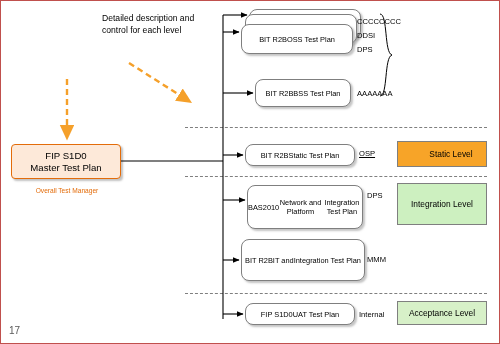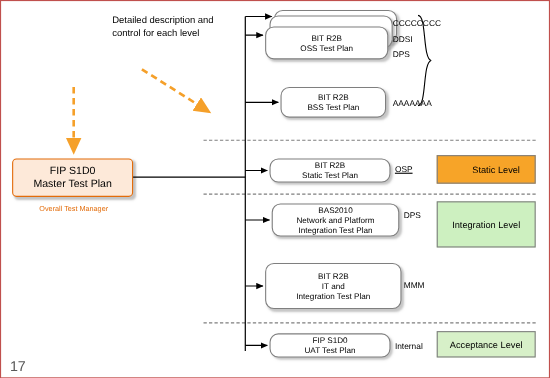--- a/index.html
+++ b/index.html
@@ -42,21 +42,21 @@
   }
   #master-sub {
     left:30px; top:186px; width:72px;
     color:#e36c0a; font-size:6.6px; line-height:8px;
     text-align:center; font-style:normal;
   }
 
   
   #page-num {
     left:8px; top:324px;
-    color:#595959; font-size:13px;
+    color:#595959; font-size:10px;
   }
 
   
   .band {
     box-sizing:border-box;
     border:1px solid #7f7f7f;
     display:flex; align-items:center; justify-content:center;
     font-size:8.4px; color:#000; text-align:center;
   }
   #band-component { left:396px; top:24px;  width:90px; height:44px; background:#ffffa0; }
@@ -70,33 +70,33 @@
     border-top:1px dashed #7f7f7f;
   }
 
   
   .doc {
     box-sizing:border-box;
     border:1px solid #7f7f7f;
     border-radius:8px;
     background:#ffffff;
     box-shadow:2px 2px 2px rgba(140,140,140,.5);
-    display:flex; flex-direction:column;
+    display:flex; 
     align-items:center; justify-content:center;
     font-size:7.4px; line-height:9px; color:#000;
     text-align:center;
   }
 
   
   #ghost1 { left:248px; top:8px;  width:112px; height:30px; }
   #ghost2 { left:244px; top:13px; width:112px; height:30px; }
   #doc-oss { left:240px; top:23px; width:112px; height:30px; }
   #doc-bss { left:254px; top:78px; width:96px; height:28px; }
   #doc-static { left:244px; top:143px; width:110px; height:22px; }
-  #doc-bas { left:246px; top:184px; width:116px; height:30px; }
+  #doc-bas { left:246px; top:184px; width:116px; height:44px; }
   #doc-it { left:240px; top:238px; width:124px; height:42px; }
   #doc-uat { left:244px; top:302px; width:110px; height:22px; }
 
   
   .code { color:#000; font-size:7.6px; }
   #code-ccc { left:356px; top:16px; }
   #code-ddsi { left:356px; top:30px; }
   #code-dps1 { left:356px; top:44px; }
   #code-aaa { left:356px; top:88px; }
   #code-osp { left:358px; top:148px;text-decoration:underline; }

